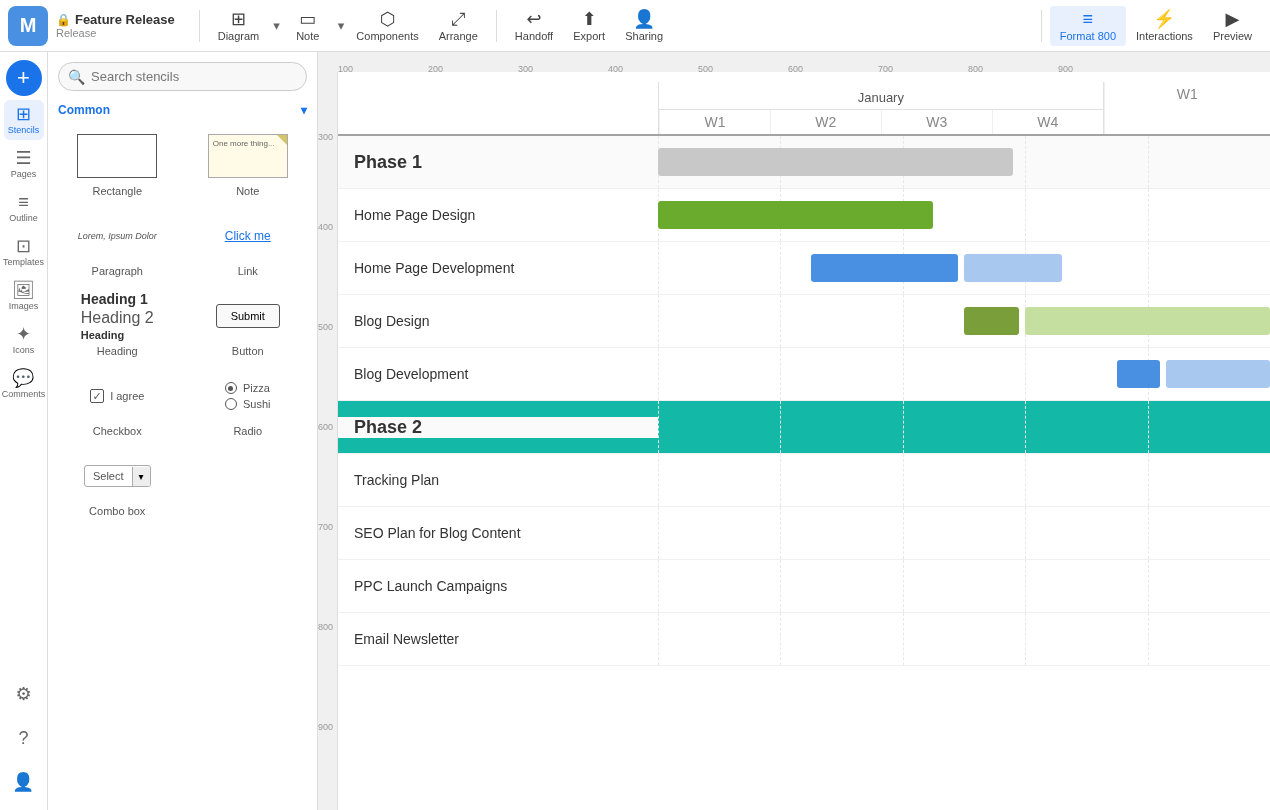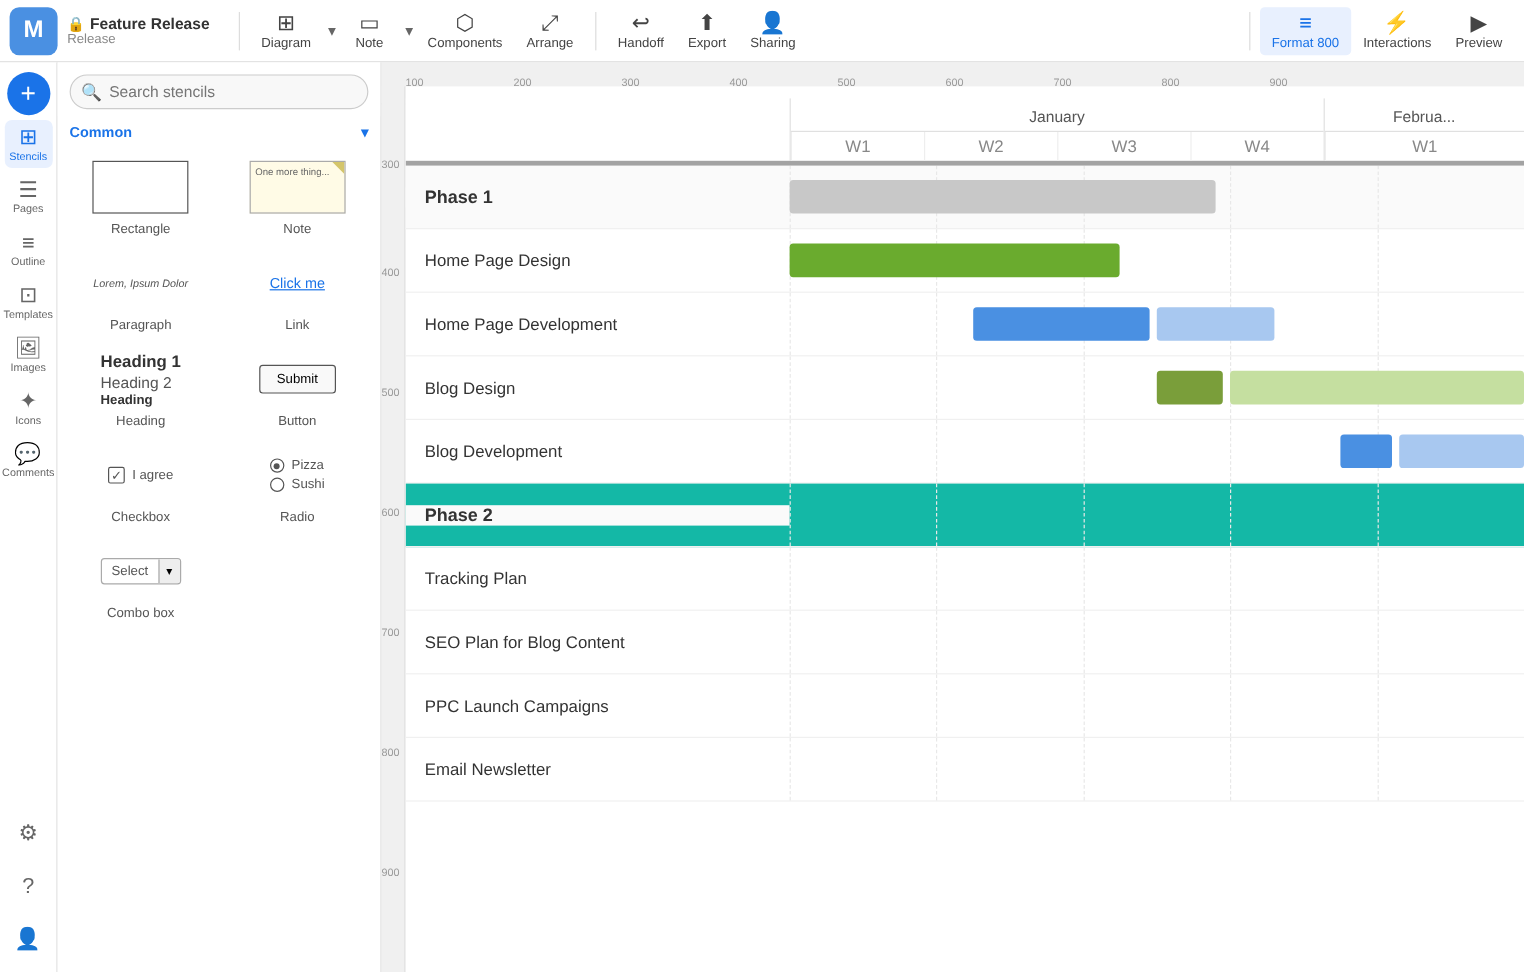--- a/index.html
+++ b/index.html
@@ -95,21 +95,21 @@
       content: ''; position: absolute; top: 0; right: 0;
       border-style: solid; border-width: 0 10px 10px 0; border-color: transparent #d4c56a transparent transparent;
     }
     
     .prev-para { font-size: 9px; color: #555; font-style: italic; line-height: 1.4; text-align: center; }
     
     .prev-label { font-size: 11px; color: #555; }
     
     .prev-heading { display: flex; flex-direction: column; align-items: flex-start; gap: 2px; }
     .prev-h1 { font-size: 14px; font-weight: bold; color: #333; }
-    .prev-h2 { font-size: 13px; color: #555; }
+    .prev-h2 { font-size: 16px; color: #555; }
     
     .prev-link { font-size: 12px; color: #1a73e8; text-decoration: underline; cursor: pointer; }
     .prev-heads-h { font-size: 11px; font-weight: 600; color: #333; }
     
     .prev-button { padding: 5px 14px; border: 1.5px solid #555; border-radius: 3px; font-size: 11px; background: #f9f9f9; }
     
     .prev-checkbox { display: flex; align-items: center; gap: 6px; font-size: 11px; color: #555; }
     .prev-cb { width: 14px; height: 14px; border: 1.5px solid #555; display: flex; align-items: center; justify-content: center; border-radius: 2px; }
     
     .prev-radio { display: flex; flex-direction: column; gap: 4px; align-items: flex-start; }
@@ -136,21 +136,21 @@
 
     
     #canvas {
       position: absolute; top: 72px; left: 338px; right: 0; bottom: 0;
       background: #fff; overflow: hidden;
     }
 
     
     .gantt-container { padding: 0; width: 100%; }
     .gantt-header {
-      display: flex; border-bottom: 4px solid #a3a3a3;
+      display: flex; border-bottom: 2px solid #a3a3a3;
       background: #fff; position: sticky; top: 0; z-index: 5;
     }
     .gantt-label-col { width: 320px; flex-shrink: 0; }
     .gantt-months { display: flex; flex: 1; }
     .gantt-month {
       display: flex; flex-direction: column; border-left: 1px solid #e0e0e0; flex: 1;
     }
     .gantt-month-label {
       text-align: center; font-size: 13px; font-weight: 500; color: #555;
       padding: 8px 0 4px; border-bottom: 1px solid #e0e0e0;
@@ -161,21 +161,21 @@
       padding: 4px 0; border-left: 1px solid #eee;
     }
     .gantt-row {
       display: flex; align-items: center; border-bottom: 1px solid #f0f0f0; min-height: 52px;
     }
     .gantt-row-label {
       width: 320px; flex-shrink: 0; padding: 0 16px;
       font-size: 14px; color: #333;
     }
     .gantt-row-label.phase-label {
-      font-size: 15px; font-weight: 600; color: #333; background: #fafafa;
+      font-size: 18px; font-weight: 600; color: #333; background: #fafafa;
     }
     .gantt-row-chart { display: flex; flex: 1; position: relative; height: 52px; align-items: center; }
     .gantt-grid-cols { display: flex; flex: 1; height: 100%; }
     .gantt-col {
       flex: 1; height: 100%; border-left: 1px dashed #e8e8e8;
     }
     .gantt-bar-container {
       position: absolute; top: 0; left: 0; right: 0; bottom: 0;
       pointer-events: none;
     }
@@ -454,21 +454,20 @@
           <div class="gantt-month-label">January</div>
           <div class="gantt-weeks">
             <div class="gantt-week">W1</div>
             <div class="gantt-week">W2</div>
             <div class="gantt-week">W3</div>
             <div class="gantt-week">W4</div>
           </div>
         </div>
 
         <div class="gantt-month" style="flex:1.5;">
-          <div class="gantt-month-label">Februa...</div>
           <div class="gantt-weeks">
             <div class="gantt-week">W1</div>
           </div>
         </div>
       </div>
     </div>
 
     <div class="gantt-row" style="background:#fafafa;">
       <div class="gantt-row-label phase-label">Phase 1</div>
       <div class="gantt-row-chart" style="flex:5.5;">

